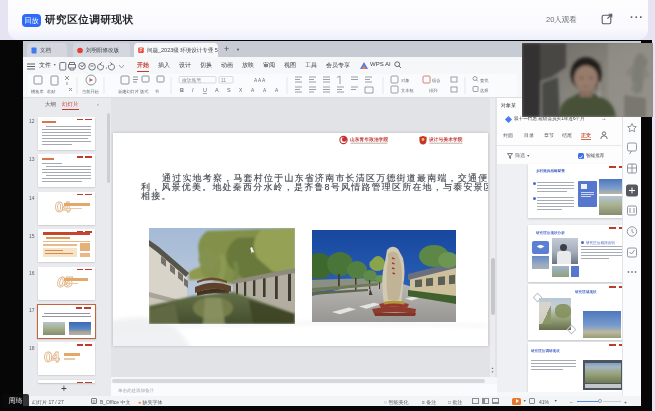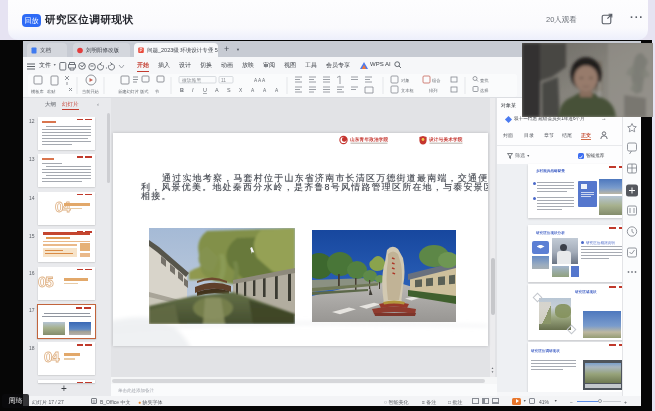--- a/index.html
+++ b/index.html
@@ -238,21 +238,21 @@
       <div class="abs" style="left:7px;top:24px;width:28px;height:1.2px;background:#d98b45;"></div>
       <div class="abs" style="left:42px;top:24px;width:10px;height:4px;background:#eab98a;"></div>
     </div>
 
     <div class="tnum" style="top:172px;">16</div>
     <div class="thumb" style="top:168.9px;">
       <div class="tlogo">
           <b style="position:absolute;left:0;top:0.5px;width:6px;height:1.6px;background:#c0392b;"></b>
           <b style="position:absolute;left:8px;top:0.5px;width:7px;height:1.6px;background:#c0392b;"></b>
         </div>
-      <div class="bignum" style="left:0;top:6px;">05</div>
+      <div class="bignum" style="left:19px;top:6px;font-style:italic;">05</div>
       <div class="abs" style="left:26px;top:11px;width:24px;height:3px;background:#e2a86a;"></div>
       <div class="abs" style="left:26px;top:16px;width:14px;height:1.5px;background:#e8cba6;"></div>
     </div>
 
     <div class="tnum" style="top:209px;">17</div>
     <div class="thumb" style="top:205.5px;left:14px;width:59px;height:35px;border:1.2px solid #c2643c;">
       <div class="tlogo" style="right:3px;top:2px;">
           <b style="position:absolute;left:0;top:0.5px;width:6px;height:1.6px;background:#c0392b;"></b>
           <b style="position:absolute;left:8px;top:0.5px;width:7px;height:1.6px;background:#c0392b;"></b>
         </div>

